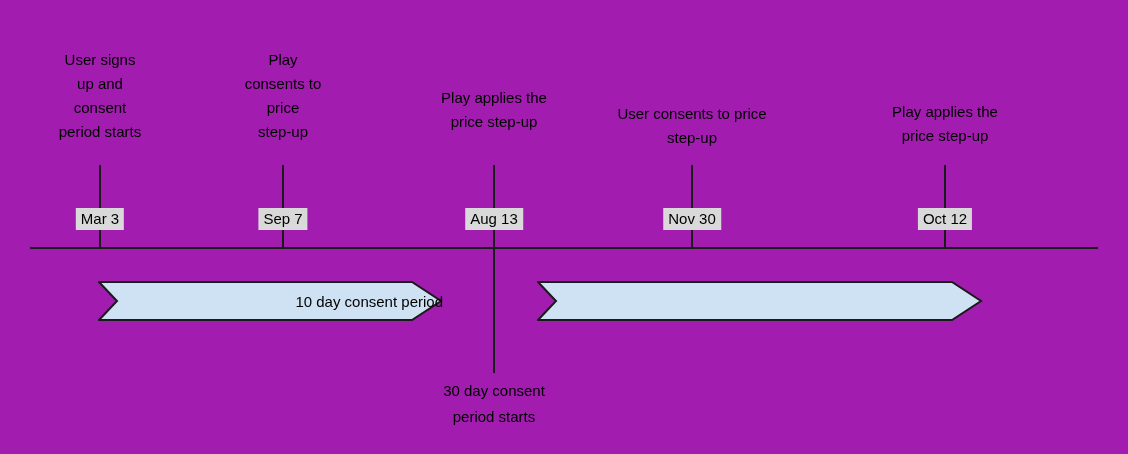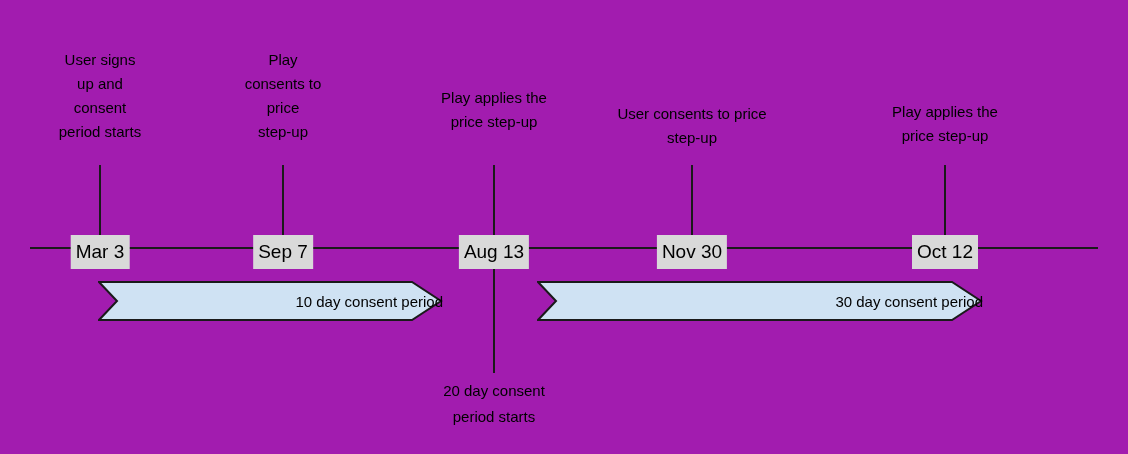--- a/index.html
+++ b/index.html
@@ -44,25 +44,24 @@
     background:var(--line);
   }
   .tick-ext{
     height:208px;
   }
   .date{
     position:absolute;
     top:208px;left:0;
     transform:translateX(-50%);
     background:var(--date-bg);
-    font-size:19px;
+    font-size:15px;
     line-height:22px;
-    padding:6px 5px;
+    padding:0 5px;
     white-space:nowrap;
-    margin-top:27px;
   }
   .note{
     position:absolute;
     top:378px;left:0;
     transform:translateX(-50%);
     width:max-content;
     white-space:pre-line;
     text-align:center;
     font-size:15px;
     line-height:26px;
@@ -114,21 +113,21 @@
 step-up</div>
     <div class="tick"></div>
     <div class="date">Sep 7</div>
   </div>
 
   <div class="event" style="left:494px">
     <div class="elabel" style="bottom:320px">Play applies the
 price step-up</div>
     <div class="tick tick-ext"></div>
     <div class="date">Aug 13</div>
-    <div class="note">20 day consent
+    <div class="note">30 day consent
 period starts</div>
   </div>
 
   <div class="event" style="left:692px">
     <div class="elabel" style="bottom:304px">User consents to price
 step-up</div>
     <div class="tick"></div>
     <div class="date">Nov 30</div>
   </div>
 
@@ -143,16 +142,15 @@
     <svg viewBox="0 0 345 40" preserveAspectRatio="none">
       <polygon points="1,1 314,1 343,20 314,39 1,39 19,20"></polygon>
     </svg>
     <span class="period-label">10 day consent period</span>
   </div>
 
   <div class="period p2">
     <svg viewBox="0 0 446 40" preserveAspectRatio="none">
       <polygon points="1,1 415,1 444,20 415,39 1,39 19,20"></polygon>
     </svg>
-    <span class="period-label">30 day consent period</span>
   </div>
 
 </div>
 
 </body></html>

